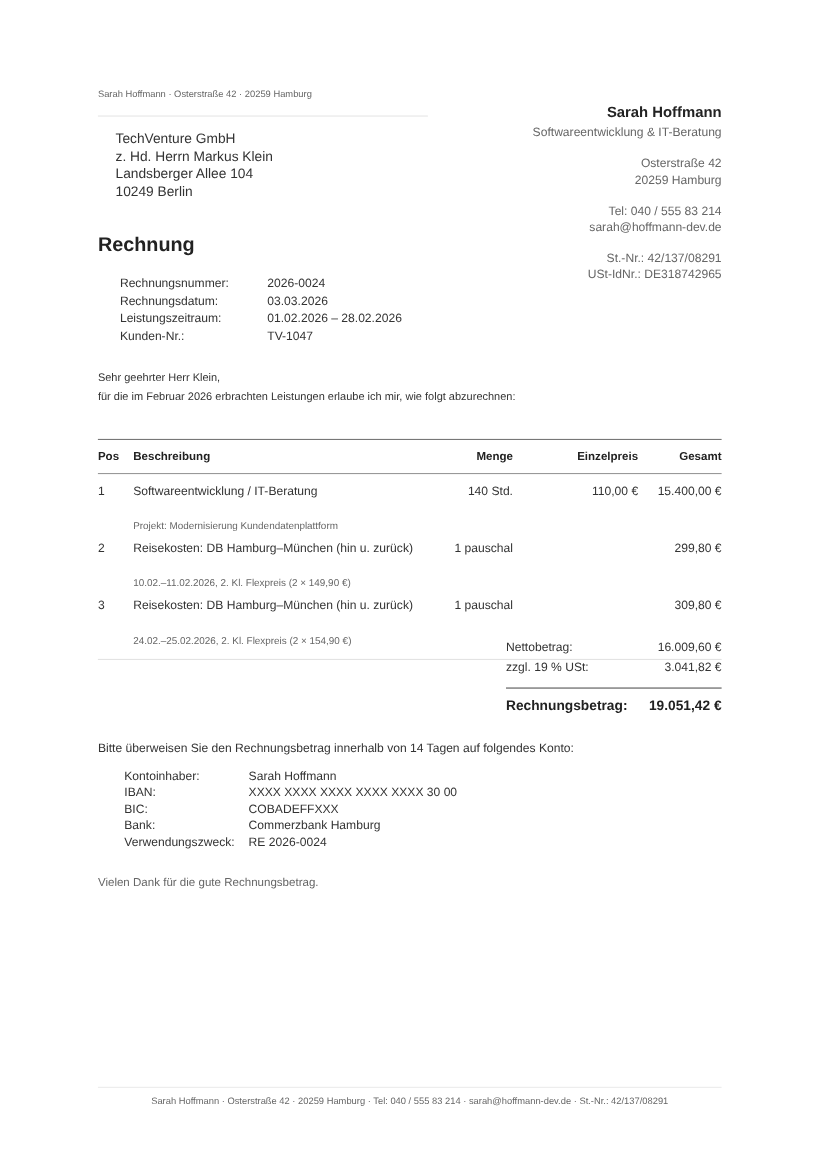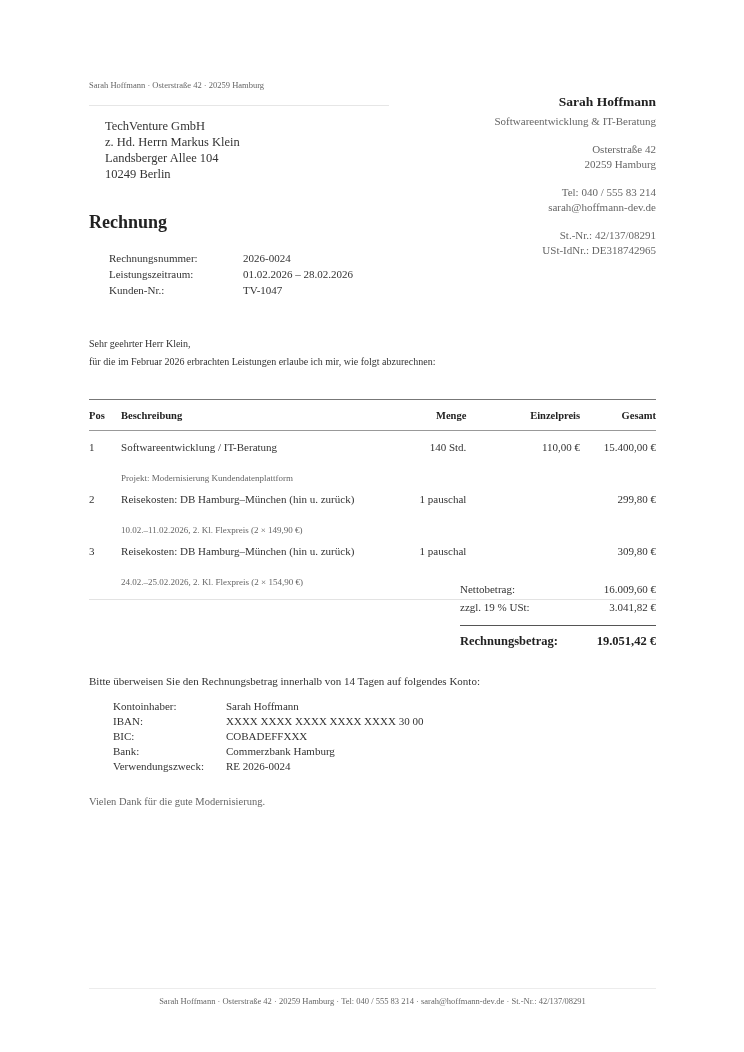--- a/index.html
+++ b/index.html
@@ -1,20 +1,20 @@
 <!DOCTYPE html>
 <html><head>
 <meta charset="utf-8">
 <style>
   html, body { margin: 0; padding: 0; background: #ffffff; }
   body {
     width: 744px; height: 1052px; position: relative; overflow: hidden;
     font-family: "Liberation Sans", sans-serif; color: #333333;
   }
-  .abs { position: absolute; font-family: Liberation Serif, serif; }
+  .abs { position: absolute; }
   .sender-line { left: 89px; top: 80px; font-size: 8.5px; color: #666; white-space: nowrap; }
   .sender-rule { left: 89px; top: 105px; width: 300px; height: 1px; background: #e6e6e6; }
   .recipient { left: 89px; top: 118px; font-size: 12.5px; line-height: 16px; color: #333; }
   .recipient div { white-space: nowrap; margin-left: 16px; }
 
   .company { right: 88px; top: 93px; text-align: right; }
   .company .name { font-size: 13.5px; font-weight: bold; color: #222; line-height: 18px; }
   .company .tag { font-size: 11px; color: #666; line-height: 16px; margin-top: 2px; }
   .company .block { font-size: 11px; color: #666; line-height: 15px; margin-top: 13px; }
 
@@ -83,20 +83,24 @@
 </div>
 
 <div class="abs title">Rechnung</div>
 
 <div class="abs meta">
   <div class="row">
     <span class="k">Rechnungsnummer:</span>
     <span>2026-0024</span>
   </div>
   <div class="row">
+    <span class="k">Rechnungsdatum:</span>
+    <span>03.03.2026</span>
+  </div>
+  <div class="row">
     <span class="k">Leistungszeitraum:</span>
     <span>01.02.2026 – 28.02.2026</span>
   </div>
   <div class="row">
     <span class="k">Kunden-Nr.:</span>
     <span>TV-1047</span>
   </div>
 </div>
 
 <div class="abs greet">
@@ -182,16 +186,16 @@
   <div class="row">
     <span class="k">Bank:</span>
     <span>Commerzbank Hamburg</span>
   </div>
   <div class="row">
     <span class="k">Verwendungszweck:</span>
     <span>RE 2026-0024</span>
   </div>
 </div>
 
-<div class="abs thanks">Vielen Dank für die gute Modernisierung.</div>
+<div class="abs thanks">Vielen Dank für die gute Rechnungsbetrag.</div>
 
 <div class="abs footer-rule"></div>
 <div class="abs footer">Sarah Hoffmann · Osterstraße 42 · 20259 Hamburg · Tel: 040 / 555 83 214 · sarah@hoffmann-dev.de · St.-Nr.: 42/137/08291</div>
 
 </body></html>

